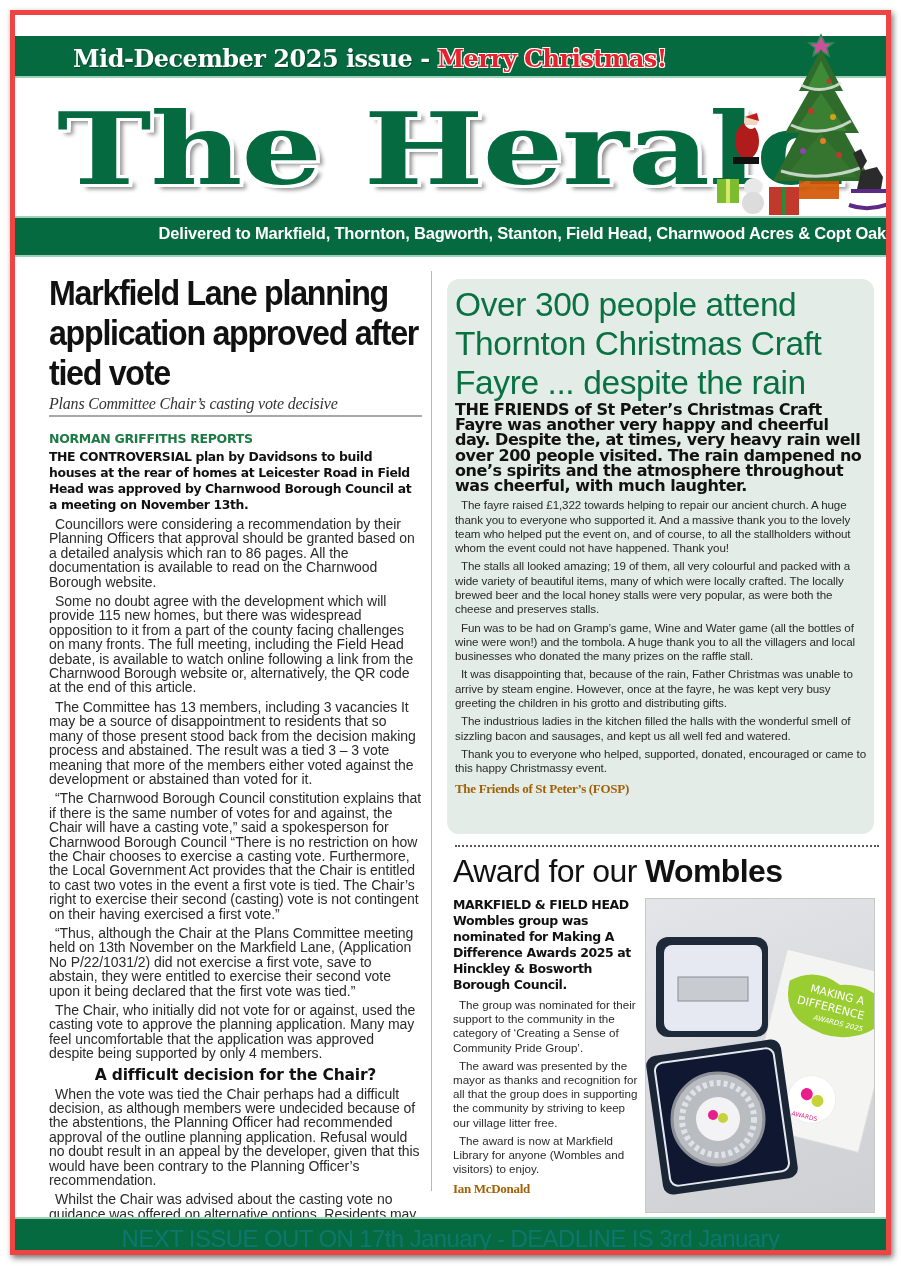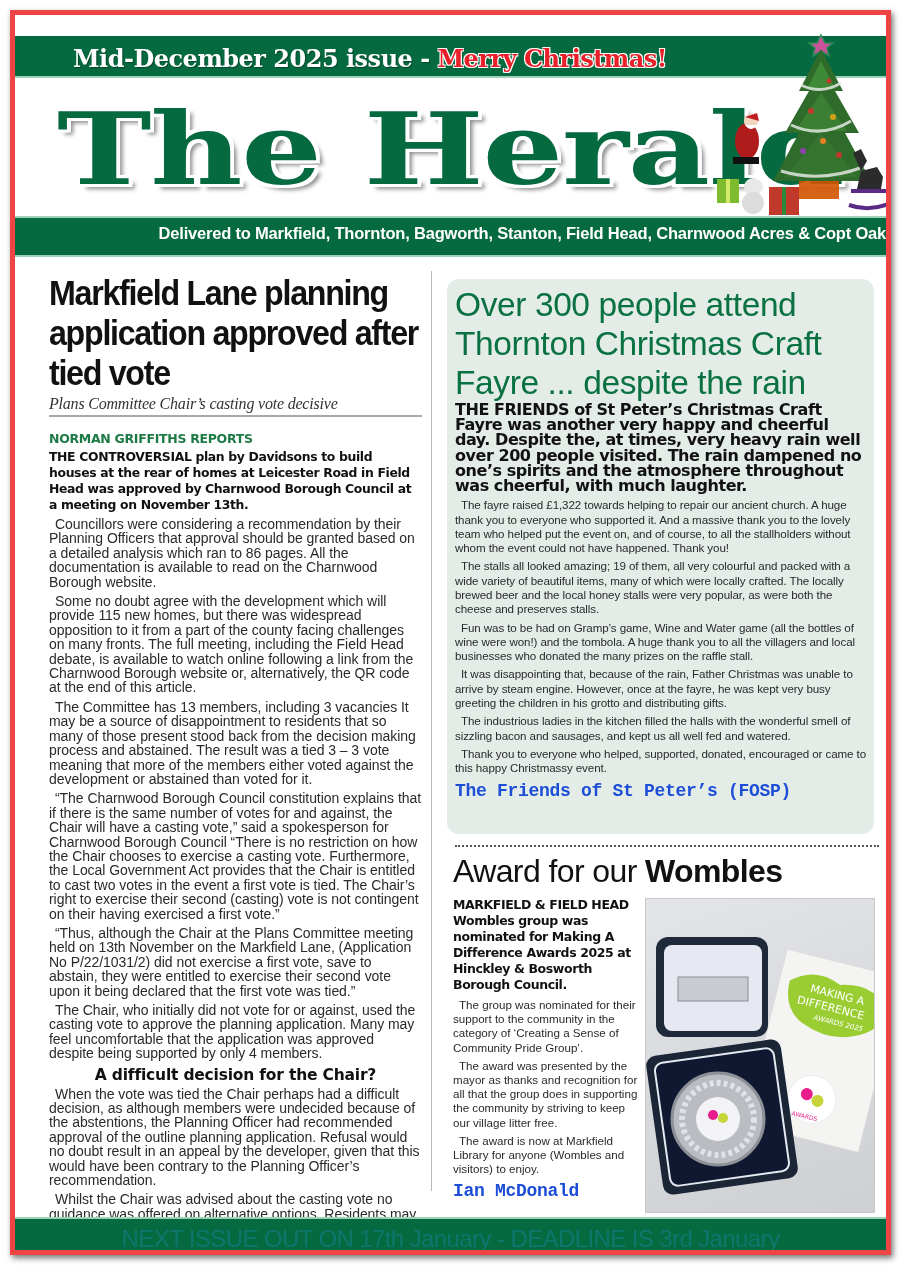--- a/index.html
+++ b/index.html
@@ -100,21 +100,21 @@
     }
     .fayre-intro {
       font-family: "DejaVu Sans", sans-serif; font-weight: bold; font-size: 16px; line-height: 15.2px;
       color: #111; margin: 0 0 5px 0; letter-spacing: -0.45px;
     }
     .fayre-p {
       font-family: "Liberation Sans", sans-serif; font-size: 11.6px; line-height: 14.3px;
       color: #2a2a2a; margin: 0 0 4px 0; text-indent: 6px; letter-spacing: -0.1px;
     }
     .sig {
-      font-family: Liberation Mono, monospace; font-weight: bold; font-size: 18px; color: #1d4ed8;
+      font-family: Liberation Serif, serif; font-weight: bold; font-size: 13px; color: #a16207;
       margin: 5px 0 0 0; letter-spacing: -0.3px;
     }
     .dotted-rule {
       position: absolute; left: 440px; top: 830px; width: 424px; height: 0;
       border-top: 2px dotted #555;
     }
     .wombles-headline {
       position: absolute; left: 438px; top: 838px; white-space: nowrap;
       font-family: "Liberation Sans", sans-serif; font-size: 32px; color: #111; letter-spacing: -0.6px;
     }

